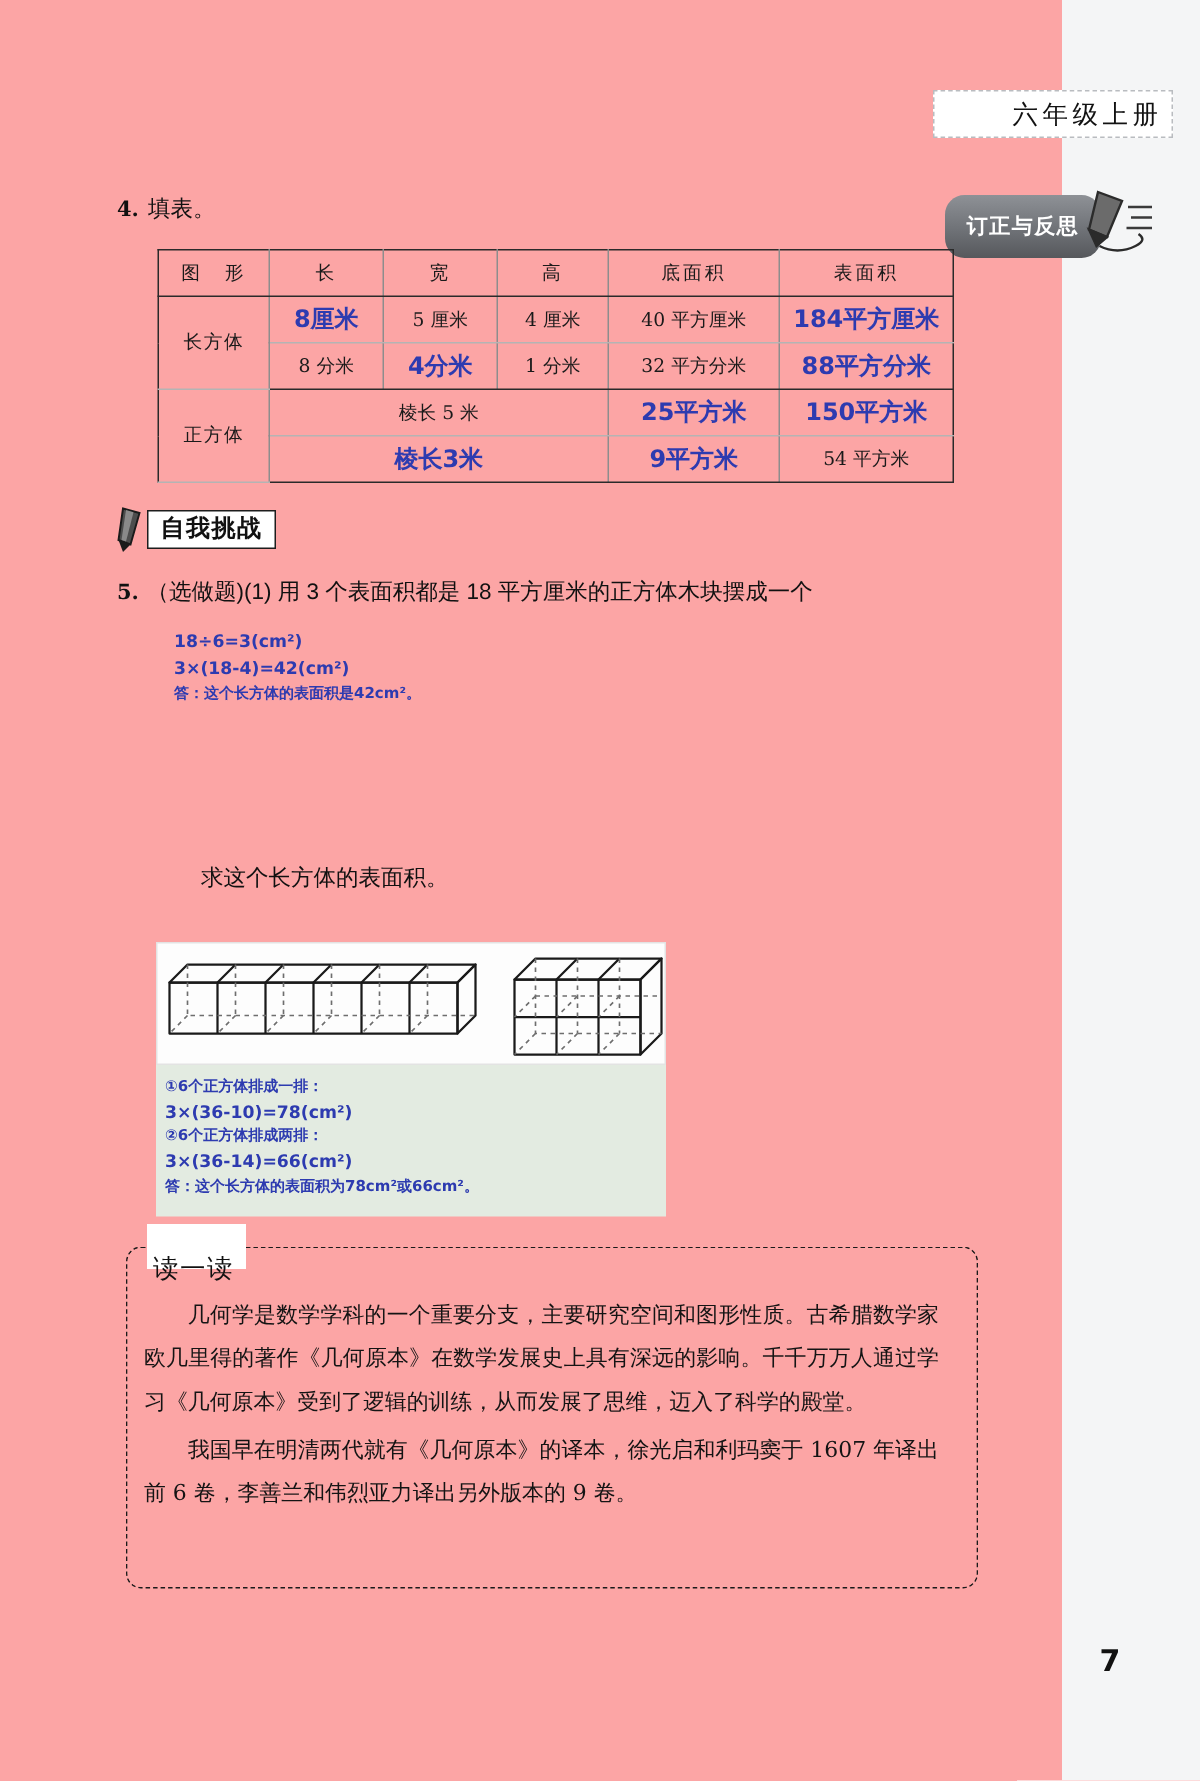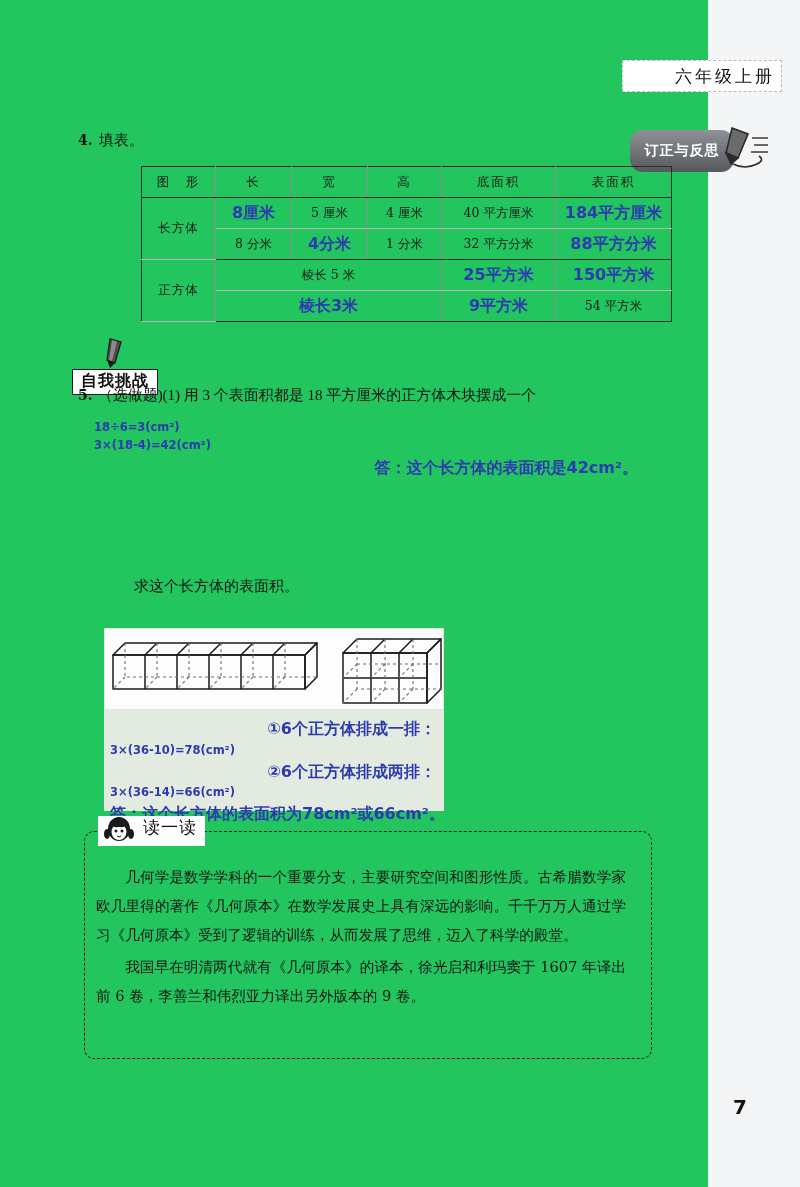--- a/index.html
+++ b/index.html
@@ -7,21 +7,21 @@
     padding: 0;
     background: #ffffff;
   }
   body {
     font-family: "DejaVu Sans", "Liberation Sans", sans-serif;
   }
   #page {
     position: relative;
     width: 800px;
     height: 1187px;
-    background: #22c55e;
+    background: #fca5a5;
     overflow: hidden;
   }
   
   .right-band {
     position: absolute;
     top: 0;
     right: 0;
     width: 92px;
     height: 1187px;
     background: #f4f5f6;
@@ -79,21 +79,21 @@
     top: -2px;
   }
   
   .qnum {
     font-family: "DejaVu Serif", "Liberation Serif", serif;
     font-weight: bold;
     font-size: 14px;
     color: #111;
   }
   .qtext {
-    font-family: Liberation Serif, serif;
+    font-family: Liberation Sans, sans-serif;
     font-size: 15px;
     color: #111;
     line-height: 1.9;
   }
   
   .item4 {
     position: absolute;
     left: 78px;
     top: 126px;
     display: flex;
@@ -104,21 +104,20 @@
   .tbl-wrap {
     position: absolute;
     left: 105px;
     top: 166px;
     width: 530px;
   }
   table.fill {
     border-collapse: collapse;
     width: 530px;
     table-layout: fixed;
-    margin-left: 36px;
   }
   table.fill td {
     text-align: center;
     font-family: "DejaVu Serif", "Liberation Serif", serif;
     font-size: 12.5px;
     color: #1a1a1a;
     height: 30px;
     border-left: 1px solid #8d8d8d;
     border-right: 1px solid #8d8d8d;
     border-top: 1px solid #b4b4b4;
@@ -141,21 +140,20 @@
     font-weight: bold;
     font-size: 16px;
   }
   
   .challenge {
     position: absolute;
     left: 76px;
     top: 337px;
     display: flex;
     align-items: center;
-    flex-direction: column;
   }
   .challenge-label {
     border: 1.6px solid #1d1d1d;
     padding: 1px 8px 2px 8px;
     font-size: 16px;
     font-weight: bold;
     letter-spacing: 1px;
     color: #111;
     background: #fff;
     margin-left: -4px;
@@ -164,32 +162,32 @@
   
   .item5 {
     position: absolute;
     left: 78px;
     top: 381px;
     width: 560px;
   }
   .item5 .row1 { display: flex; gap: 5px; align-items: baseline; }
   .item5 .row2 { margin-left: 42px; }
   .answer-block {
-    margin-left: 16px;
+    margin-left: 38px;
     margin-top: 8px;
   }
   .ans-line {
     color: #2d3bb0;
     font-family: "DejaVu Sans", "Liberation Sans", sans-serif;
     font-weight: bold;
     font-size: 11.5px;
     line-height: 1.65;
     white-space: nowrap;
   }
-  .ans-line.big { font-size: 16px; text-align: right; }
+  .ans-line.big { font-size: 10px; }
   
   .item5b {
     position: absolute;
     left: 104px;
     top: 572px;
     width: 540px;
   }
   .item5b .row1 { display: flex; gap: 4px; align-items: baseline; }
   .item5b .row2 { margin-left: 30px; }
   
@@ -223,25 +221,26 @@
     height: 228px;
     border: 1.8px dashed #1a1a1a;
     border-radius: 10px;
     box-sizing: border-box;
   }
   .read-head {
     position: absolute;
     left: 98px;
     top: 816px;
     display: flex;
-    align-items: flex-start;
-    gap: 7px;
+    align-items: center;
+    gap: 18px;
     background: #ffffff;
     padding: 0 8px 0 4px;
     height: 30px;
+    flex-direction: column;
   }
   .read-title {
     font-family: "DejaVu Serif", "Liberation Serif", serif;
     font-size: 17px;
     letter-spacing: 1px;
     color: #111;
   }
   .read-body {
     position: absolute;
     left: 96px;

